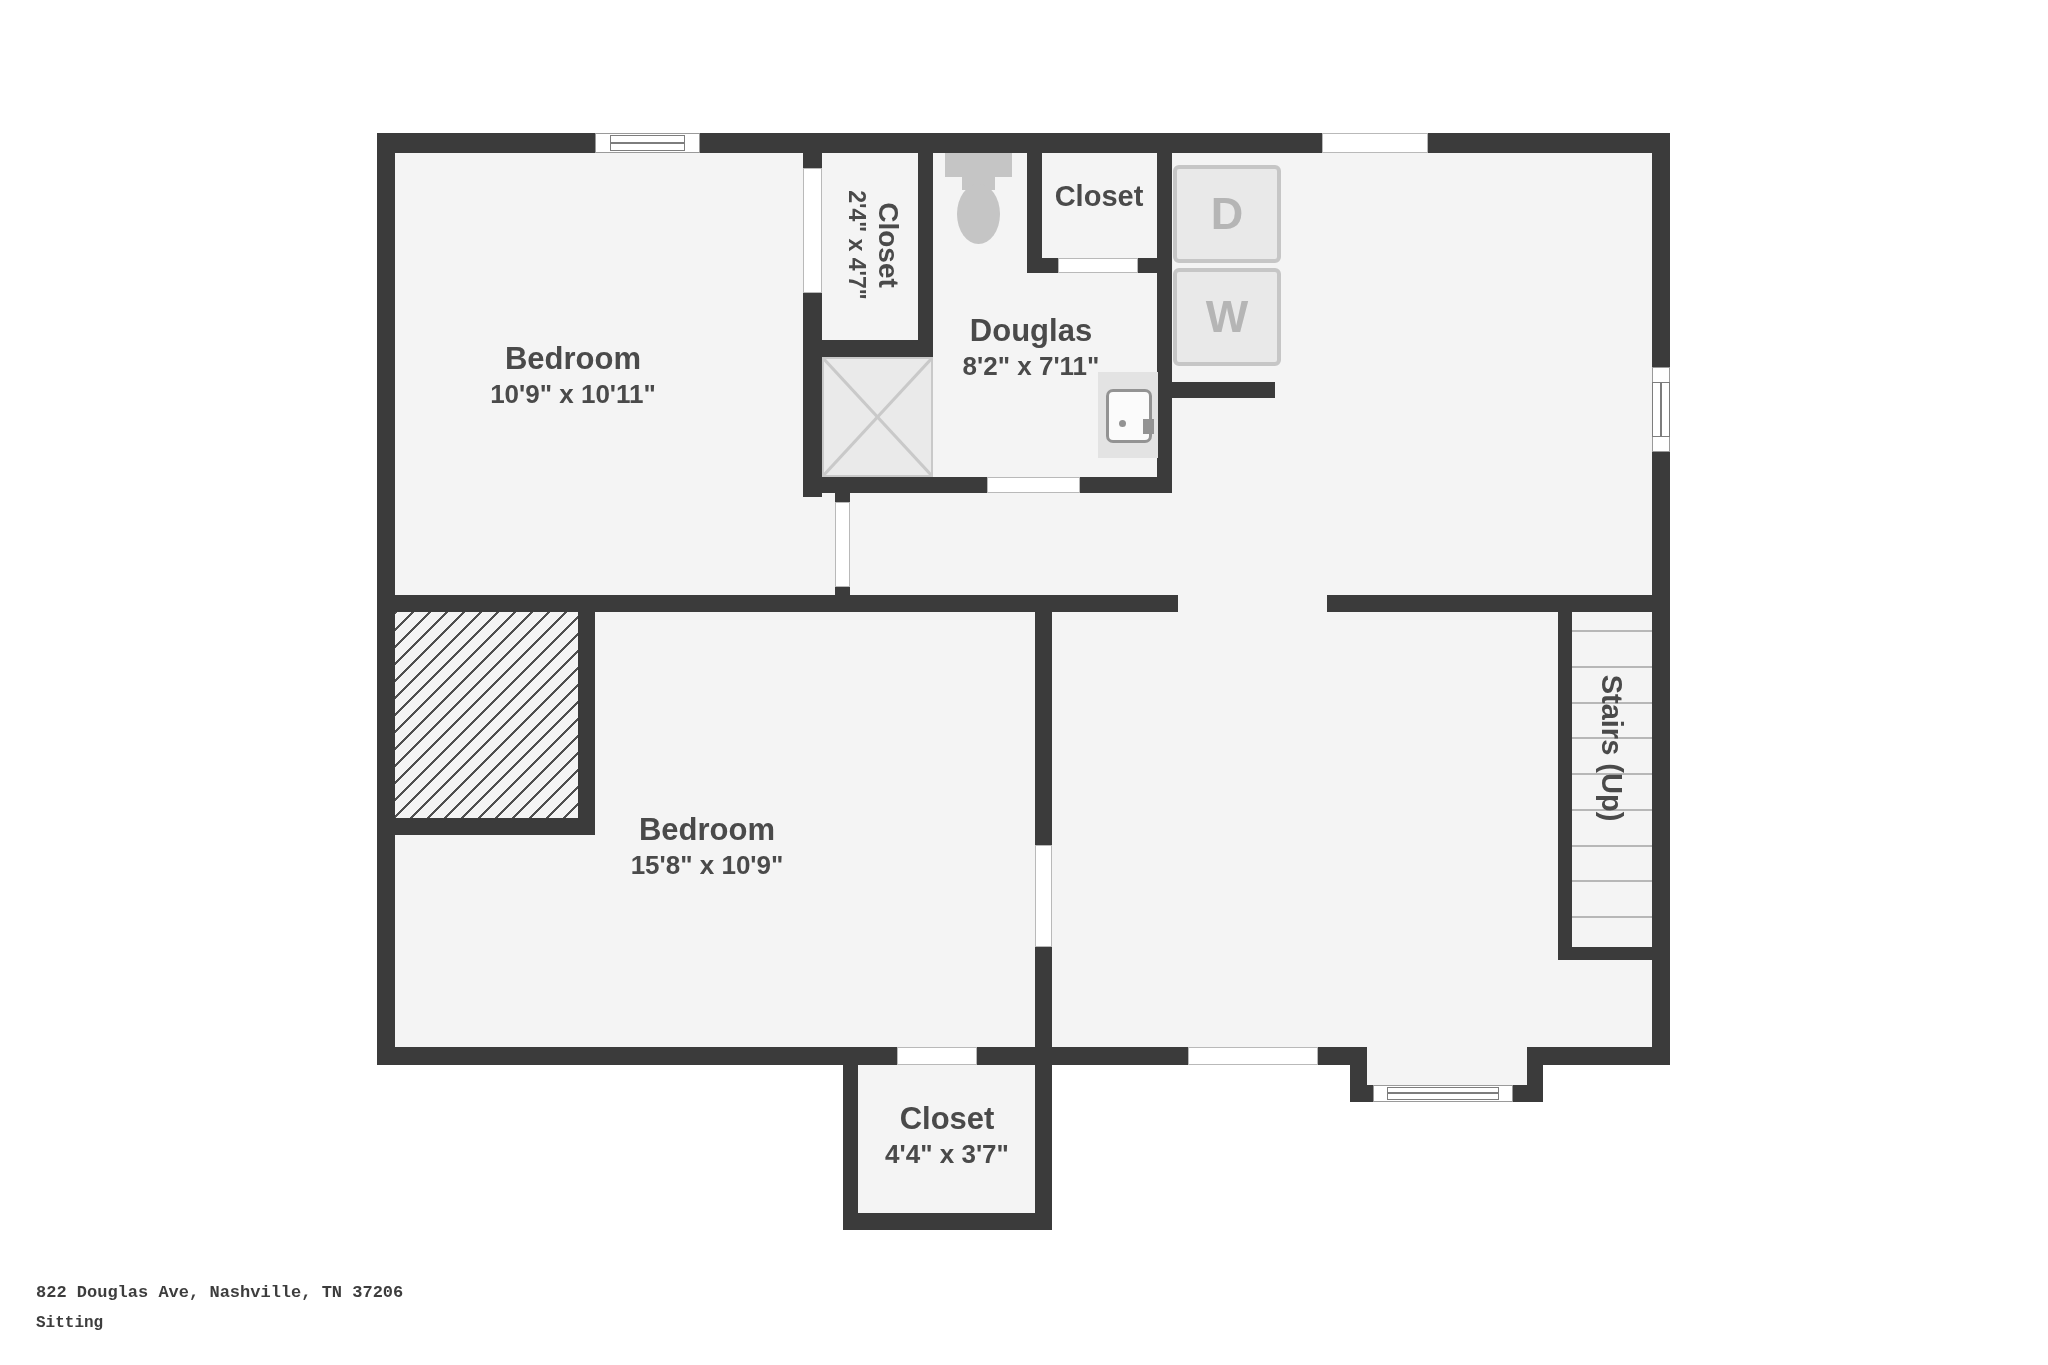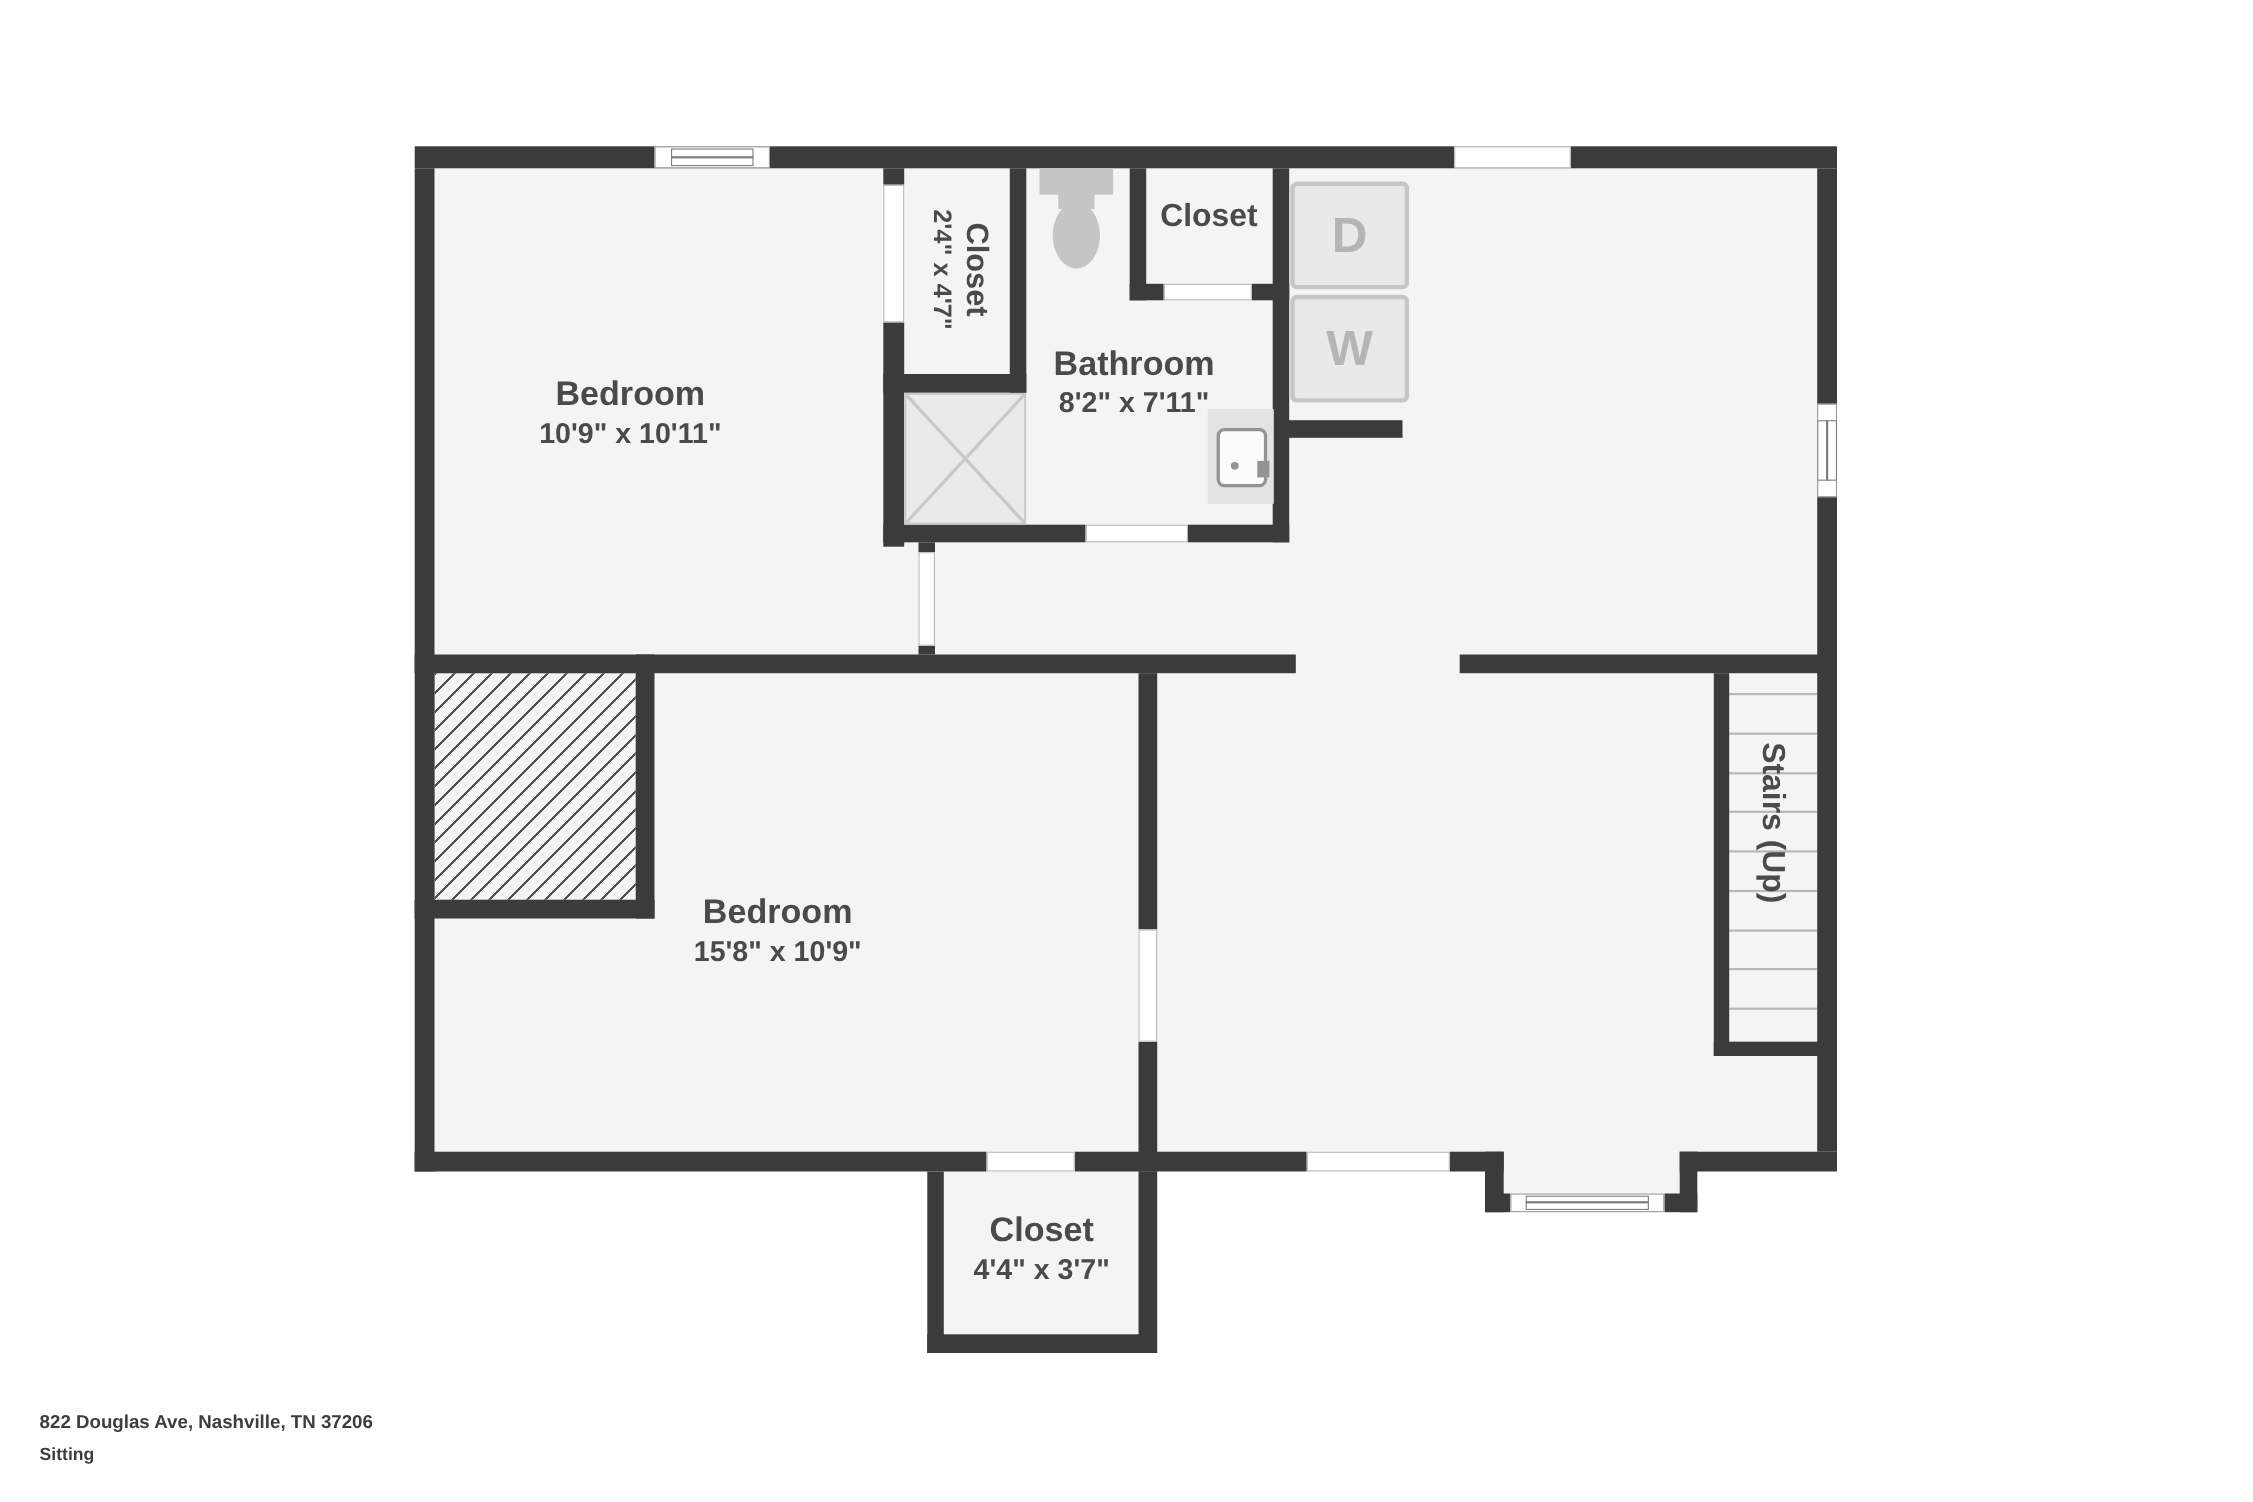--- a/index.html
+++ b/index.html
@@ -29,21 +29,21 @@
   .room-label.rot .rd{font-size:23px;line-height:29px;}
   .hatch{position:absolute;background-color:var(--floor);
     background-image:repeating-linear-gradient(135deg,var(--hatch-line) 0 2px,transparent 2px 12px);
     outline:1px solid #9a9a9a;}
   .appliance{position:absolute;width:100px;height:90px;background:var(--appliance-fill);
     border:4px solid var(--appliance-border);border-radius:6px;display:flex;align-items:center;justify-content:center;}
   .appliance .letter{color:var(--appliance-letter);font-weight:700;font-size:45px;}
   .fixture{position:absolute;background:var(--fixture);}
   .sink-outer{position:absolute;background:#e3e3e3;}
   .sink-inner{position:absolute;background:#fbfbfb;border:3px solid #939393;border-radius:7px;box-sizing:border-box;}
-  .footer-line{position:absolute;color:var(--footer-text);font-weight:700;}
+  .footer-line{position:absolute;color:var(--footer-text);font-weight:700;font-family:Liberation Mono, monospace;}
   #footer-address{left:36px;top:1283px;font-size:17px;}
   #footer-level{left:36px;top:1314px;font-size:16px;}
   #footer-disclaimer{left:0;top:1317px;width:2048px;text-align:center;font-size:13px;}
 </style>
 </head>
 <body>
 
 <div id="canvas">
 
   <div class="floor" style="left:395px;top:153px;width:1257px;height:894px;"></div>
@@ -151,21 +151,21 @@
     <span class="rn">Bedroom</span>
     <span class="rd">10'9" x 10'11"</span>
   </div>
 
   <div class="room-label rot" style="left:874px;top:245px;">
     <span class="rn">Closet</span>
     <span class="rd">2'4" x 4'7"</span>
   </div>
 
   <div class="room-label" style="left:1031px;top:347px;">
-    <span class="rn">Bathroom</span>
+    <span class="rn">Douglas</span>
     <span class="rd">8'2" x 7'11"</span>
   </div>
 
   <div class="room-label" style="left:1099px;top:196px;">
     <span class="rn" style="font-size:29px;">Closet</span>
   </div>
 
 
   <div class="room-label" style="left:707px;top:846px;">
     <span class="rn">Bedroom</span>

